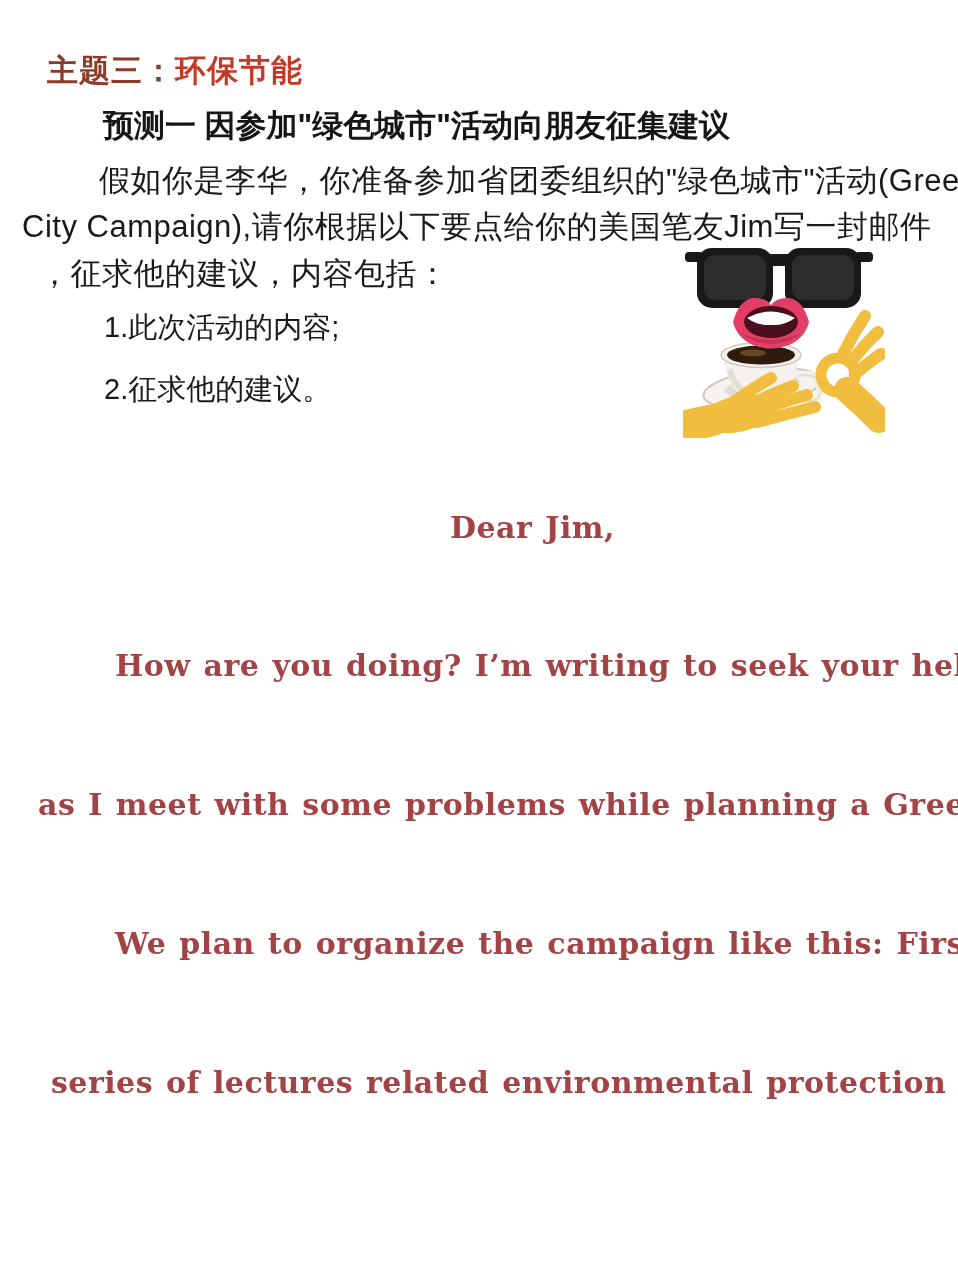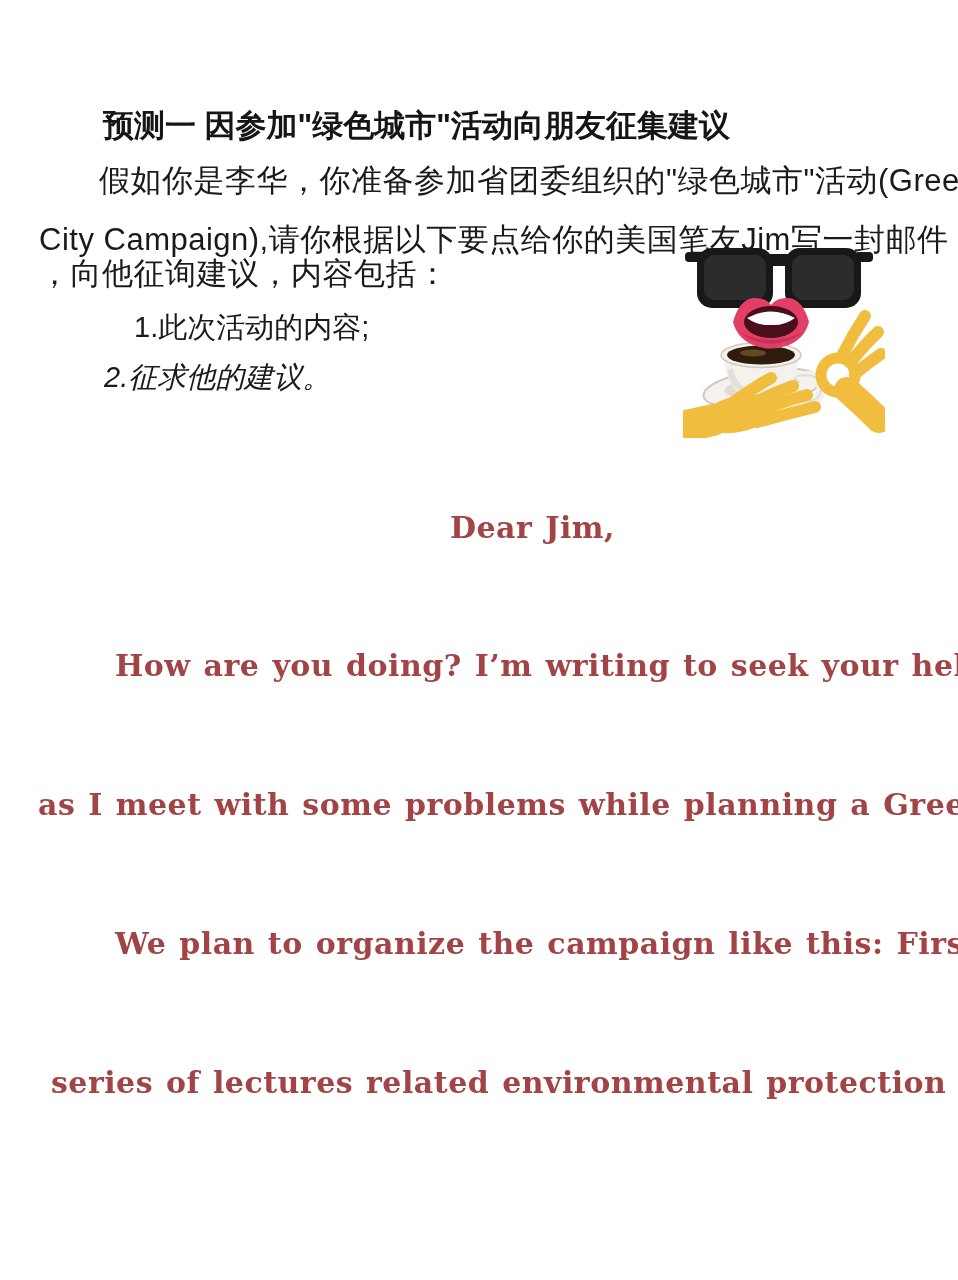--- a/index.html
+++ b/index.html
@@ -20,28 +20,28 @@
   .subtitle{
     position:absolute;left:103px;top:105px;margin:0;
     font-size:31px;font-weight:800;color:#151515;white-space:pre;
   }
   .pline{
     position:absolute;
     font-size:31px;color:#1a1a1a;white-space:pre;
     letter-spacing:0.5px;
   }
   .pl0{left:99px;top:160px;}
-  .pl1{left:39px;top:206px;margin-top:13px;}
+  .pl1{left:22px;top:206px;}
   .pl2{left:39px;top:253px;}
   .point{
     position:absolute;left:104px;
     font-size:29px;color:#1a1a1a;white-space:pre;
   }
-  .pt0{top:308px;margin-left:30px;}
-  .pt1{top:358px;font-style:italic;}
+  .pt0{top:308px;}
+  .pt1{top:370px;}
   .emoji{
     position:absolute;left:683px;top:242px;width:202px;height:196px;
   }
   .emoji svg{display:block;width:100%;height:100%;}
   .letter{
     position:absolute;left:38px;top:412px;width:912px;
     font-family:"DejaVu Serif", serif;
     font-weight:700;
     font-size:30px;line-height:46.3px;
     letter-spacing:0.5px;word-spacing:2px;
@@ -49,26 +49,27 @@
     white-space:pre;
   }
   .lline{height:46.3px;}
   .lline.ind{padding-left:77px;text-align:center;}
 </style>
 </head>
 <body>
 
 <div class="page">
 
+  <h1 class="title"><span class="t1">主题三：</span><span class="t2">环保节能</span></h1>
 
   <h2 class="subtitle">预测一 因参加"绿色城市"活动向朋友征集建议</h2>
 
   <div class="pline pl0">假如你是李华，你准备参加省团委组织的"绿色城市"活动(Green</div>
   <div class="pline pl1">City Campaign),请你根据以下要点给你的美国笔友Jim写一封邮件</div>
-  <div class="pline pl2">，向他征询建议，内容包括：</div>
+  <div class="pline pl2">，征求他的建议，内容包括：</div>
 
   <div class="point pt0">1.此次活动的内容;</div>
   <div class="point pt1">2.征求他的建议。</div>
 
   <div class="emoji">
     <svg viewBox="0 0 202 196" xmlns="http://www.w3.org/2000/svg">
 
       <g>
         <ellipse cx="79" cy="146" rx="59" ry="18" fill="var(--c-cup)" stroke="var(--c-cup-shade)" stroke-width="2" transform="rotate(-8 79 146)"></ellipse>
         <ellipse cx="79" cy="144" rx="38" ry="10" fill="var(--c-cup-shade)" opacity="0.55" transform="rotate(-8 79 144)"></ellipse>

